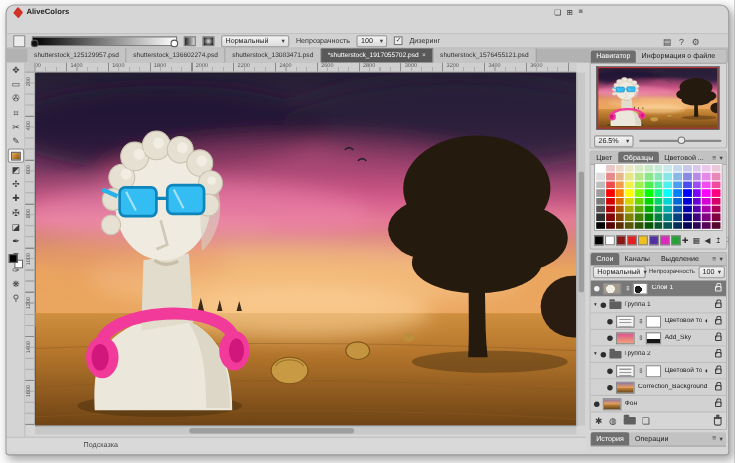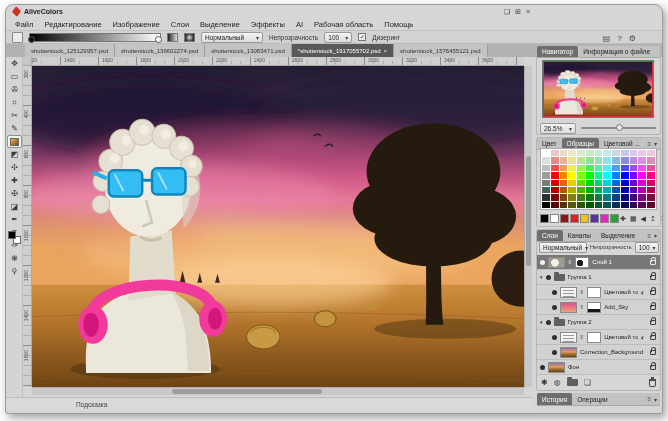--- a/index.html
+++ b/index.html
@@ -226,31 +226,20 @@
   </defs>
 </svg>
 
 <div id="window">
 
   <div id="titlebar">
     <span id="logo"></span>
     <span id="apptitle">AliveColors</span>
   </div>
 
-  <div id="menubar">
-      <span class="menu-item">Файл</span>
-      <span class="menu-item">Редактирование</span>
-      <span class="menu-item">Изображение</span>
-      <span class="menu-item">Слои</span>
-      <span class="menu-item">Выделение</span>
-      <span class="menu-item">Эффекты</span>
-      <span class="menu-item">AI</span>
-      <span class="menu-item">Рабочая область</span>
-      <span class="menu-item">Помощь</span>
-    </div>
 
   <div id="optionsbar">
     <span id="preset-box"></span>
     <span id="gradient-preview"></span>
     <span class="gtype" id="gtype-linear"></span>
     <span class="gtype" id="gtype-radial"></span>
     <span class="sel" style="width:62px">
       <span>Нормальный</span>
       <span class="arr">▾</span>
     </span>

